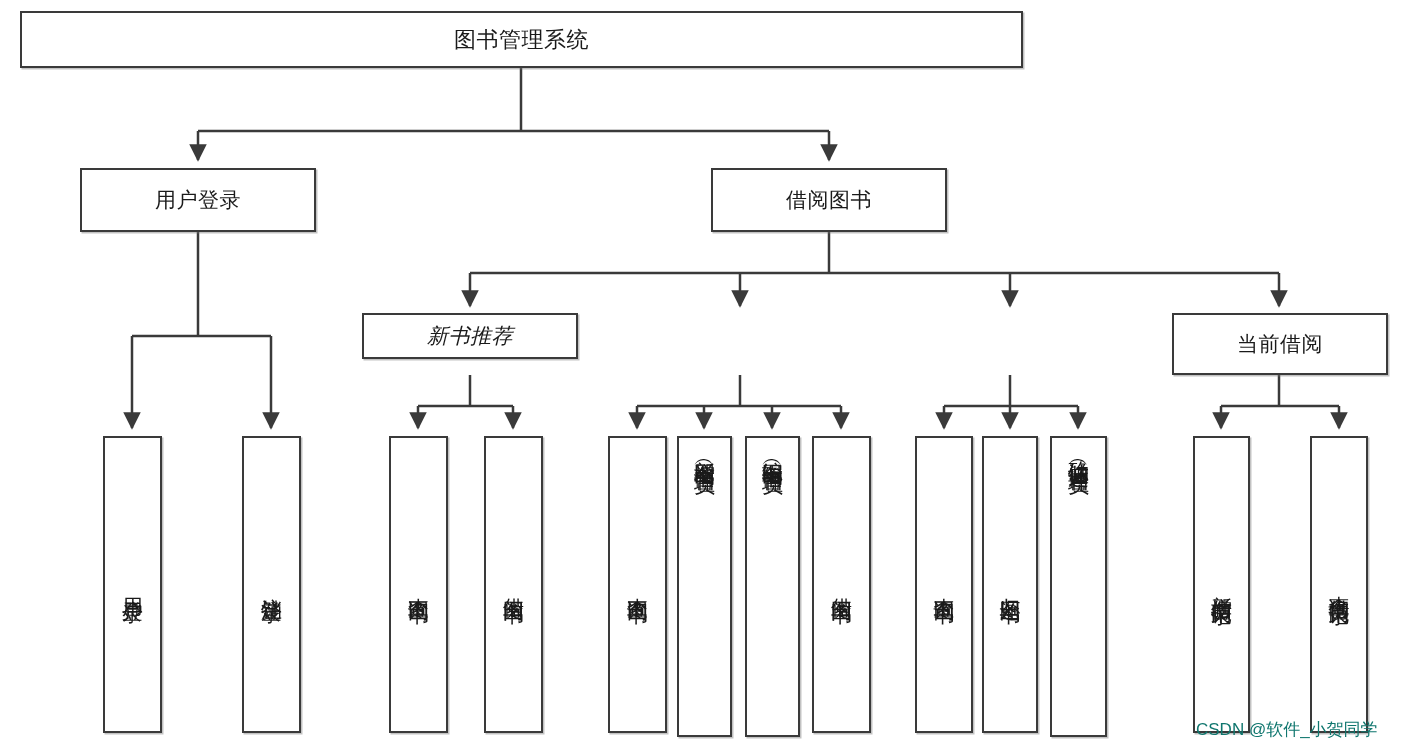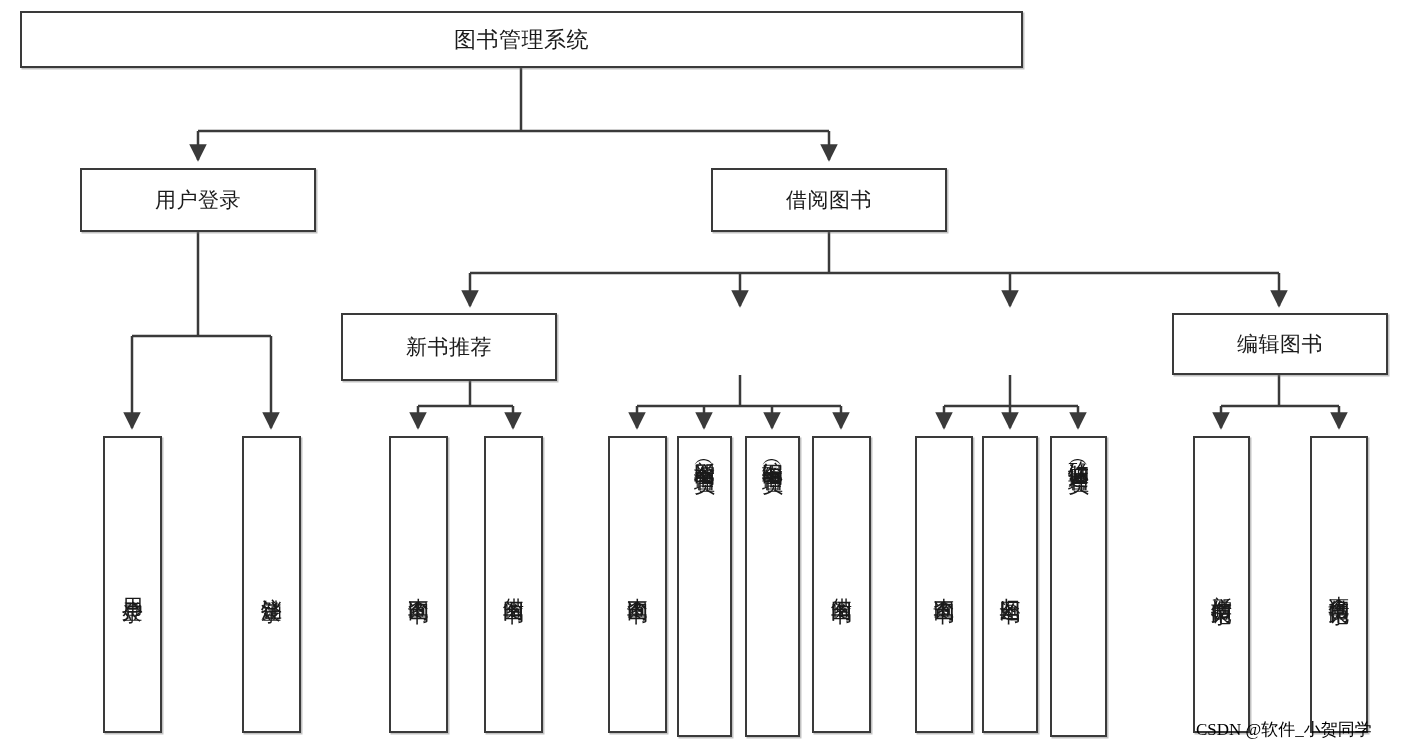--- a/index.html
+++ b/index.html
@@ -63,24 +63,24 @@
     line-height: 1.05;
     letter-spacing: 2px;
     max-height: 100%;
   }
   .node.v.center {
     align-items: center;
     padding-top: 0;
   }
   .watermark {
     position: absolute;
-    color: #000000;
+    color: #0f766e;
     font-size: 17px;
     white-space: nowrap;
-    font-family: Liberation Serif, serif;
+    font-family: Liberation Sans, sans-serif;
   }
 </style>
 </head>
 <body>
 
 <div id="diagram">
 
   <svg id="edges" viewBox="0 0 1405 747" xmlns="http://www.w3.org/2000/svg">
     <defs>
       <marker id="arrow" viewBox="0 0 10 10" refX="9" refY="5" markerWidth="7" markerHeight="7" orient="auto-start-reverse">
@@ -135,25 +135,25 @@
     <span class="label">图书管理系统</span>
   </div>
 
   <div class="node h" style="left:80px; top:168px; width:236px; height:64px;">
     <span class="label">用户登录</span>
   </div>
   <div class="node h" style="left:711px; top:168px; width:236px; height:64px;">
     <span class="label">借阅图书</span>
   </div>
 
-  <div class="node h" style="left:341px; top:313px; width:216px; height:68px;">
+  <div class="node h" style="left:362px; top:313px; width:216px; height:46px;font-style:italic;">
     <span class="label">新书推荐</span>
   </div>
   <div class="node h" style="left:1172px; top:313px; width:216px; height:62px;">
-    <span class="label">编辑图书</span>
+    <span class="label">当前借阅</span>
   </div>
 
   <div class="node v center" style="left:103px; top:436px; width:59px; height:297px;">
     <span class="label">用户登录</span>
   </div>
   <div class="node v center" style="left:242px; top:436px; width:59px; height:297px;">
     <span class="label">注销登录</span>
   </div>
 
   <div class="node v center" style="left:389px; top:436px; width:59px; height:297px;">

